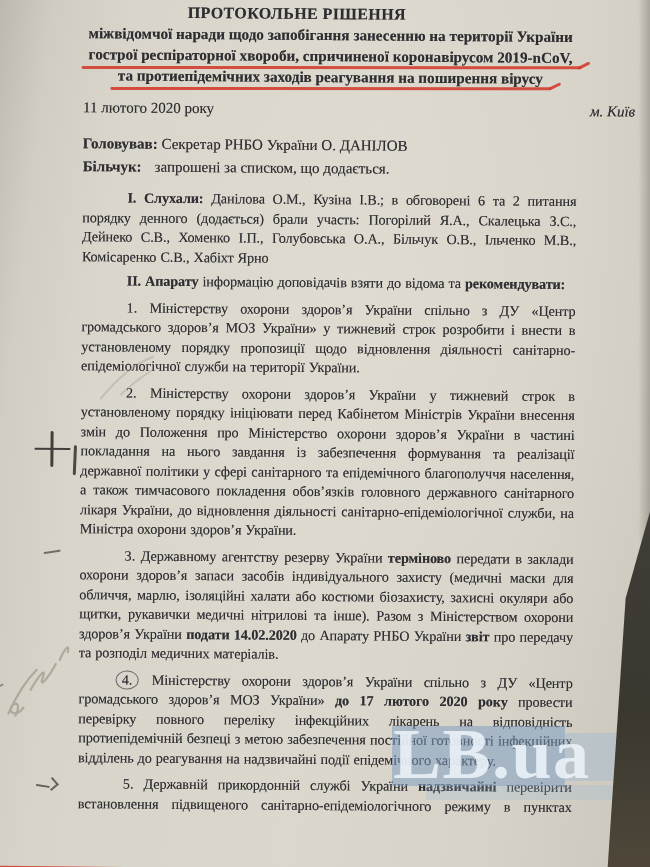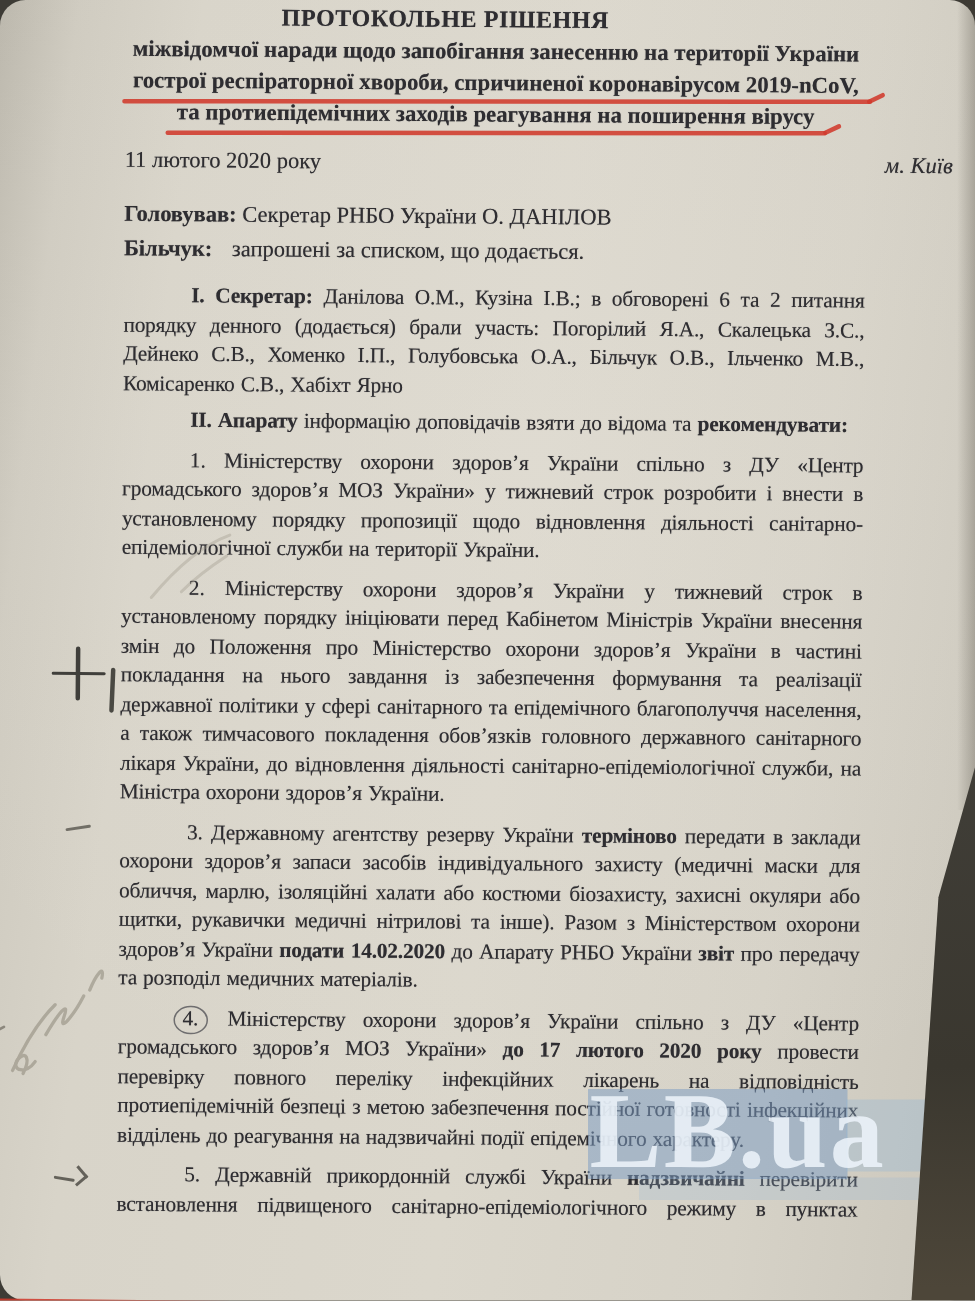--- a/index.html
+++ b/index.html
@@ -10,21 +10,20 @@
   html,body{width:650px;height:867px;overflow:hidden;}
   body{background:var(--photo-bg);font-family:"Liberation Serif",serif;}
   .stage{position:relative;width:650px;height:867px;overflow:hidden;}
   .paper{
     position:absolute;inset:0;
     background:
       radial-gradient(120% 90% at 55% 35%, rgba(230,226,218,.35), rgba(0,0,0,0) 60%),
       linear-gradient(97deg,#bcb8ad 0,#cfcbc0 7%,#d8d4c9 18%,#dbd7cc 52%,#d6d2c7 78%,#ccc8bd 97%),
       linear-gradient(180deg,#cfcbc2 0,#d7d3c8 10%,#d7d3c8 88%,#d0ccc1 100%);
     background-color:var(--paper);
-    border-radius:17px;
   }
   .content{
     position:absolute;inset:0;
     padding:2px 72px 0 84px;
     color:var(--ink);
     transform:rotate(.45deg);
     transform-origin:60px 0;
     text-shadow:0 0 .5px rgba(46,45,49,.55);
   }
   .doc-title{
@@ -121,21 +120,21 @@
 
       <p class="chair">
         <span class="red-under"><span class="b">Головував:</span> <span>Секретар РНБО України О. ДАНІЛОВ</span></span>
       </p>
 
       <p class="present">
         <span class="b">Більчук:</span><span class="gap"></span><span>запрошені за списком, що додається.</span>
       </p>
 
       <p class="para s1">
-        <span class="b">І. Секретар:</span>
+        <span class="b">І. Слухали:</span>
         <span>Данілова О.М., Кузіна І.В.; в обговорені 6 та 2 питання порядку денного (додається) брали участь: Погорілий Я.А., Скалецька З.С., Дейнеко С.В., Хоменко І.П., Голубовська О.А., Більчук О.В., Ільченко М.В., Комісаренко С.В., Хабіхт Ярно</span>
       </p>
 
       <p class="para s2">
         <span class="b">ІІ. Апарату</span><span> інформацію доповідачів взяти до відома та </span><span class="b">рекомендувати:</span>
       </p>
 
       <div>
           <p class="para item"><span class="num">1.</span> <span>Міністерству охорони здоров’я України спільно з ДУ «Центр громадського здоров’я МОЗ України» у тижневий строк розробити і внести в установленому порядку пропозиції щодо відновлення діяльності санітарно-епідеміологічної служби на території України.</span></p>
           <p class="para item"><span class="mmark mm-plus"></span><span class="mmark mm-vtick"></span><span class="num">2.</span> <span>Міністерству охорони здоров’я України у тижневий строк в установленому порядку ініціювати перед Кабінетом Міністрів України внесення змін до Положення про Міністерство охорони здоров’я України в частині покладання на нього завдання із забезпечення формування та реалізації державної політики у сфері санітарного та епідемічного благополуччя населення, а також тимчасового покладення обов’язків головного державного санітарного лікаря України, до відновлення діяльності санітарно-епідеміологічної служби, на Міністра охорони здоров’я України.</span></p>

